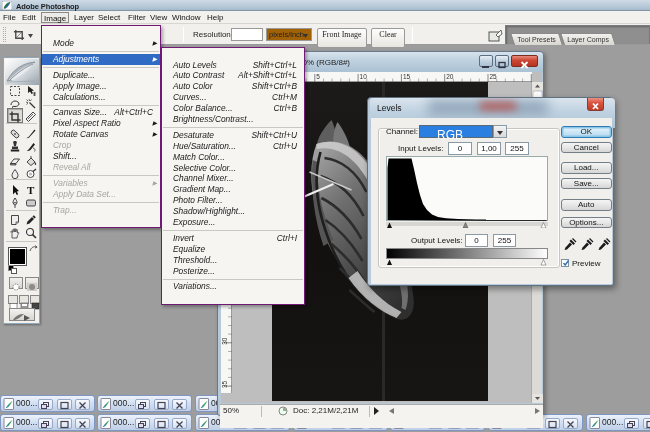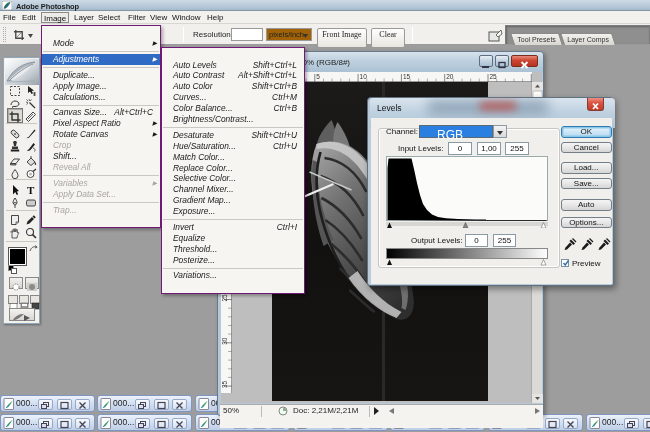--- a/index.html
+++ b/index.html
@@ -746,24 +746,25 @@
  <div class="mrow">Auto Levels<span class="sc">Shift+Ctrl+L</span></div>
  <div class="mrow">Auto Contrast<span class="sc">Alt+Shift+Ctrl+L</span></div>
  <div class="mrow">Auto Color<span class="sc">Shift+Ctrl+B</span></div>
  <div class="mrow">Curves...<span class="sc">Ctrl+M</span></div>
  <div class="mrow">Color Balance...<span class="sc">Ctrl+B</span></div>
  <div class="mrow">Brightness/Contrast...</div>
  <div class="msep"></div>
  <div class="mrow">Desaturate<span class="sc">Shift+Ctrl+U</span></div>
  <div class="mrow">Hue/Saturation...<span class="sc">Ctrl+U</span></div>
  <div class="mrow">Match Color...</div>
- <div class="mrow">Replace Color...</div>
  <div class="mrow">Selective Color...</div>
  <div class="mrow">Channel Mixer...</div>
  <div class="mrow">Gradient Map...</div>
+ <div class="mrow">Photo Filter...</div>
+ <div class="mrow">Shadow/Highlight...</div>
  <div class="mrow">Exposure...</div>
  <div class="msep"></div>
  <div class="mrow">Invert<span class="sc">Ctrl+I</span></div>
  <div class="mrow">Equalize</div>
  <div class="mrow">Threshold...</div>
  <div class="mrow">Posterize...</div>
  <div class="msep"></div>
  <div class="mrow">Variations...</div>
 </div>
 

